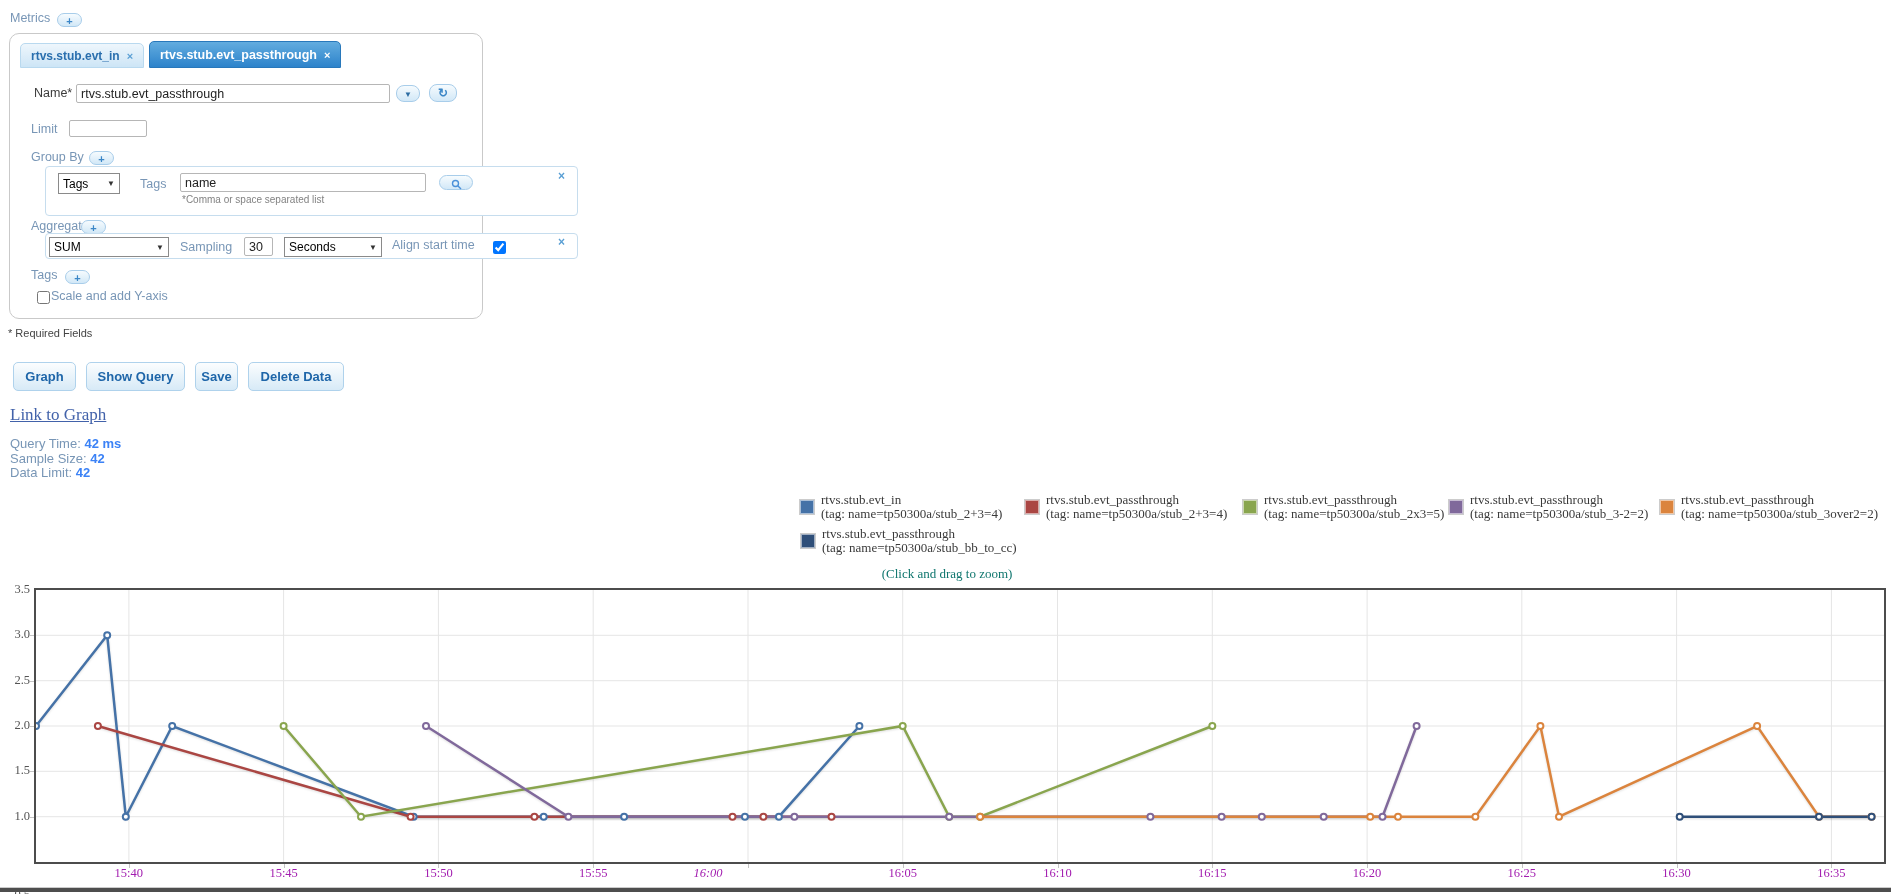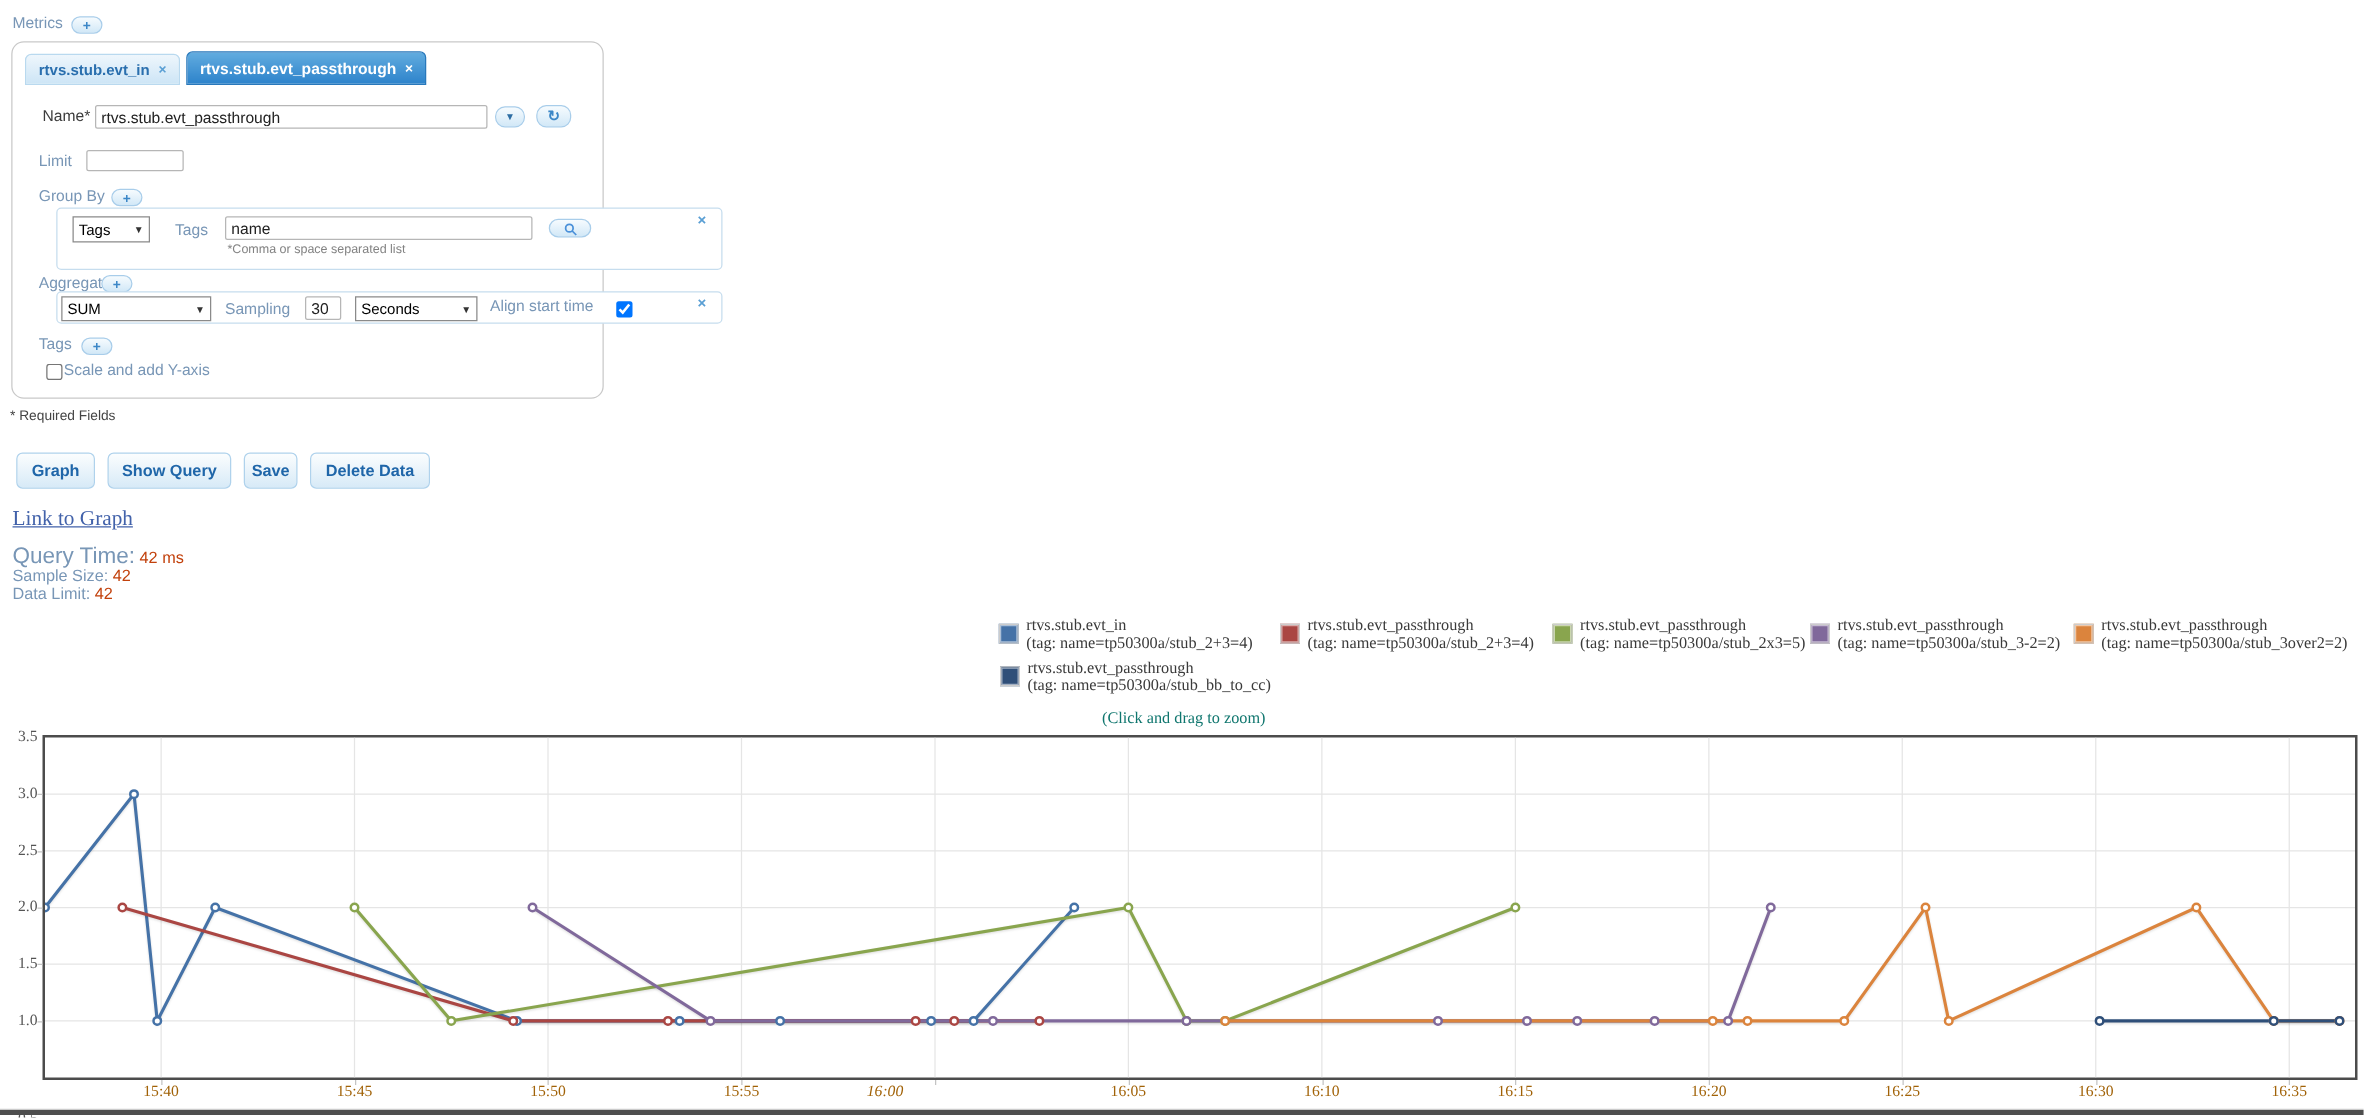--- a/index.html
+++ b/index.html
@@ -21,29 +21,29 @@
   .sel{background:#fff;border:1px solid #8a8a8a;font:12px "Liberation Sans",sans-serif;color:#000;
     display:flex;align-items:center;justify-content:space-between;padding:0 4px;cursor:pointer;}
   .sel .arr{font-size:8px;color:#333;}
   .subbox{border:1px solid #c6ddee;border-radius:4px;background:#fff;}
   .closex{color:#5a9fd4;font:bold 12px "Liberation Sans",sans-serif;cursor:pointer;}
   .btn{border:1px solid #afd2ec;border-radius:5px;background:linear-gradient(#fbfdfe,#d7eaf7);
     color:#1f66a9;font:bold 13px "Liberation Sans",sans-serif;text-align:center;padding:6px 0;cursor:pointer;
     box-sizing:border-box;}
   .serif{font-family:"Liberation Serif","DejaVu Serif",serif;}
   .stats-line{font-size:13px;line-height:14.5px;}
-  .stats-line .v{color:#c2410c;}
+  .stats-line .v{color:#3b82f6;font-weight:bold;}
   .legend-entry{position:absolute;display:flex;align-items:center;gap:6px;white-space:nowrap;}
   .legend-swatch{width:14px;height:14px;border:1px solid #ccc;box-shadow:inset 0 0 0 1px rgba(255,255,255,.55);flex:0 0 auto;}
   .legend-text{font:13px/13.5px "Liberation Serif","DejaVu Serif",serif;color:#3a3a3a;}
   #plot{position:absolute;left:34px;top:588px;width:1848px;height:272px;border:2px solid #4c4c4c;background:#fff;}
   #plot svg{position:absolute;left:0;top:0;}
   .series-line{fill:none;stroke-width:2.5;filter:drop-shadow(0 1.5px 1px rgba(0,0,0,.13));}
   .series-pt{fill:#fff;stroke-width:2;}
-  .axis-xlabel{position:absolute;width:60px;text-align:center;font:12.5px "Liberation Serif",serif;color:#a16207;}
+  .axis-xlabel{position:absolute;width:60px;text-align:center;font:12.5px "Liberation Serif",serif;color:#a21caf;}
   .axis-ylabel{position:absolute;left:0;width:30px;text-align:right;font:12.5px "Liberation Serif",serif;color:#545454;}
   .tick-stub{position:absolute;background:#c4c4c4;}
   .hint-small{font-size:10px;color:#828282;}
 </style>
 </head>
 <body>
 
 <span class="abs lbl" style="left:10px;top:11px;">Metrics</span>
 <button class="abs pill" style="left:57px;top:13px;width:25px;height:14px;"><span>+</span></button>
 
@@ -117,21 +117,21 @@
 <div class="abs" style="left:13px;top:362px;display:flex;gap:10px;">
   <button class="btn" style="width:63px;">Graph</button>
   <button class="btn" style="width:99px;">Show Query</button>
   <button class="btn" style="width:43px;">Save</button>
   <button class="btn" style="width:96px;">Delete Data</button>
 </div>
 
 <a class="abs serif" style="left:10px;top:405px;font-size:17px;color:#4262aa;text-decoration:underline;cursor:pointer;">Link to Graph</a>
 
 <div class="abs" style="left:10px;top:437px;">
-  <div class="stats-line"><span class="lbl" style="font-size:18px;">Query Time:</span> <span class="v">42 ms</span></div>
+  <div class="stats-line"><span class="lbl" style="font-size:13px;">Query Time:</span> <span class="v">42 ms</span></div>
   <div class="stats-line"><span class="lbl" style="font-size:13px;">Sample Size:</span> <span class="v">42</span></div>
   <div class="stats-line"><span class="lbl" style="font-size:13px;">Data Limit:</span> <span class="v">42</span></div>
 </div>
 
 <div id="legend">
     <div class="legend-entry" style="left: 799px; top: 493px;">
       <span class="legend-swatch" style="background: rgb(69, 114, 167);"></span>
       <div class="legend-text">
         <div>rtvs.stub.evt_in</div>
         <div>(tag: name=tp50300a/stub_2+3=4)</div>

